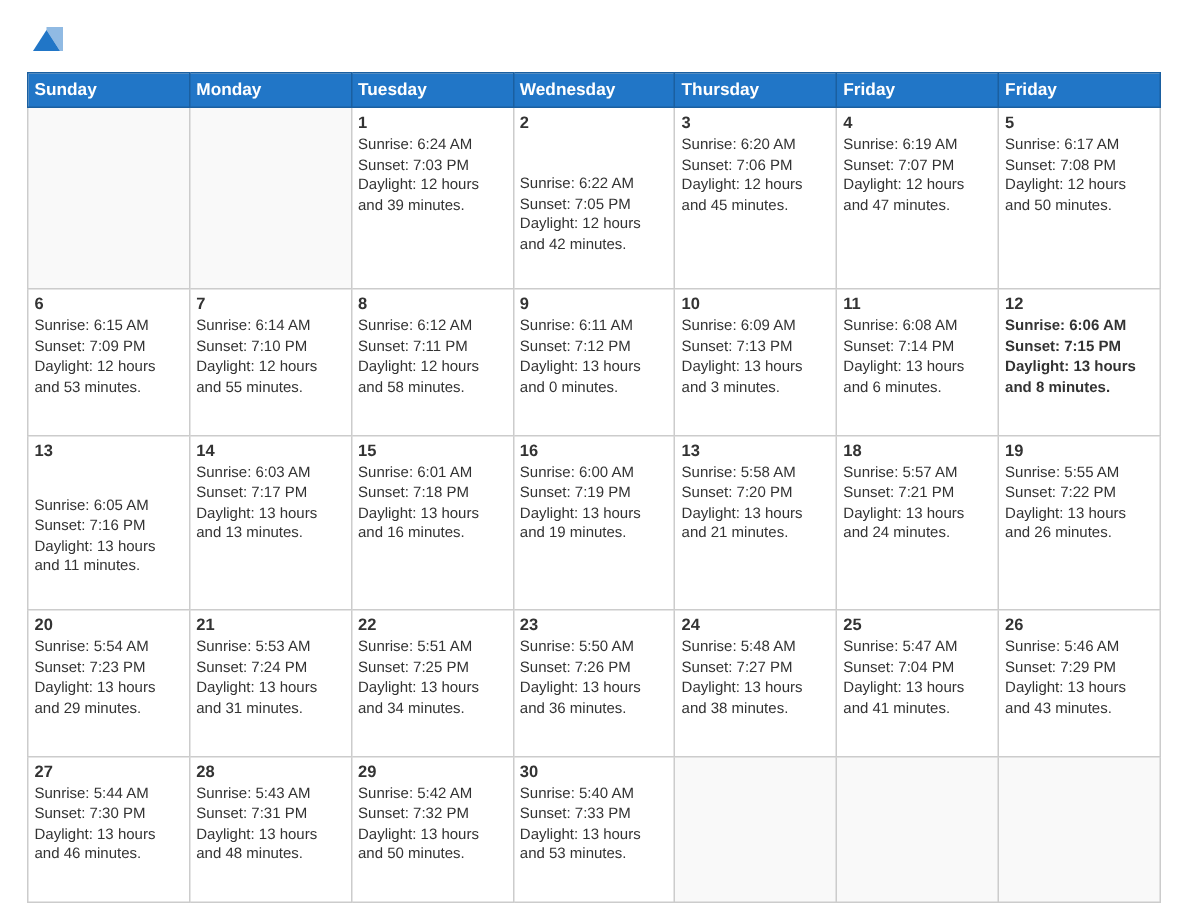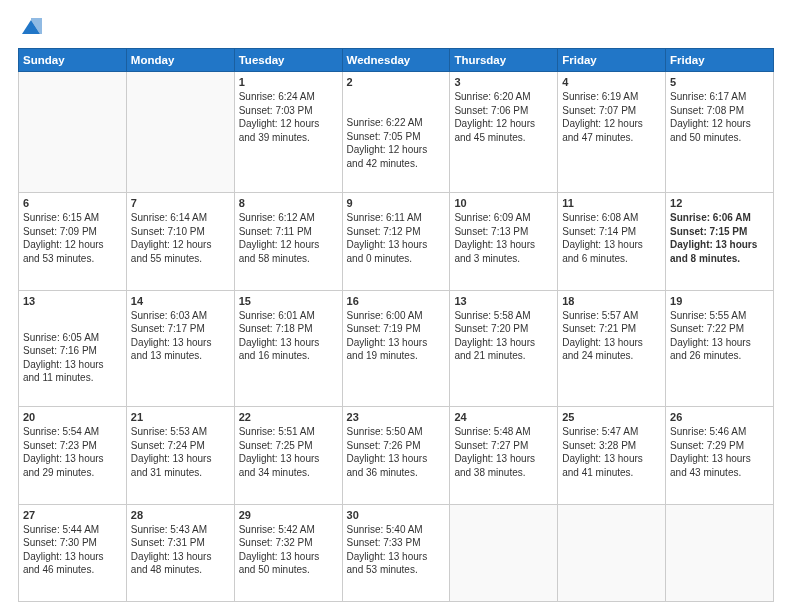--- a/index.html
+++ b/index.html
@@ -280,21 +280,21 @@
           </td>
           <td>
             <span class="day-num">24</span>
             <div class="day-info" style="white-space: pre-line;">Sunrise: 5:48 AM
 Sunset: 7:27 PM
 Daylight: 13 hours and 38 minutes.</div>
           </td>
           <td>
             <span class="day-num">25</span>
             <div class="day-info" style="white-space: pre-line;">Sunrise: 5:47 AM
-Sunset: 3:28 PM
+Sunset: 7:04 PM
 Daylight: 13 hours and 41 minutes.</div>
           </td>
           <td>
             <span class="day-num">26</span>
             <div class="day-info" style="white-space: pre-line;">Sunrise: 5:46 AM
 Sunset: 7:29 PM
 Daylight: 13 hours and 43 minutes.</div>
           </td>
         </tr>
         <tr>

